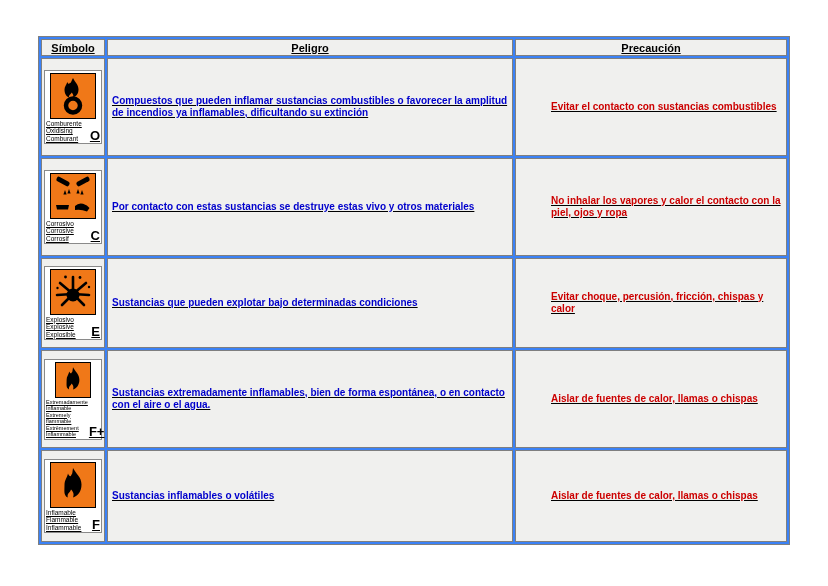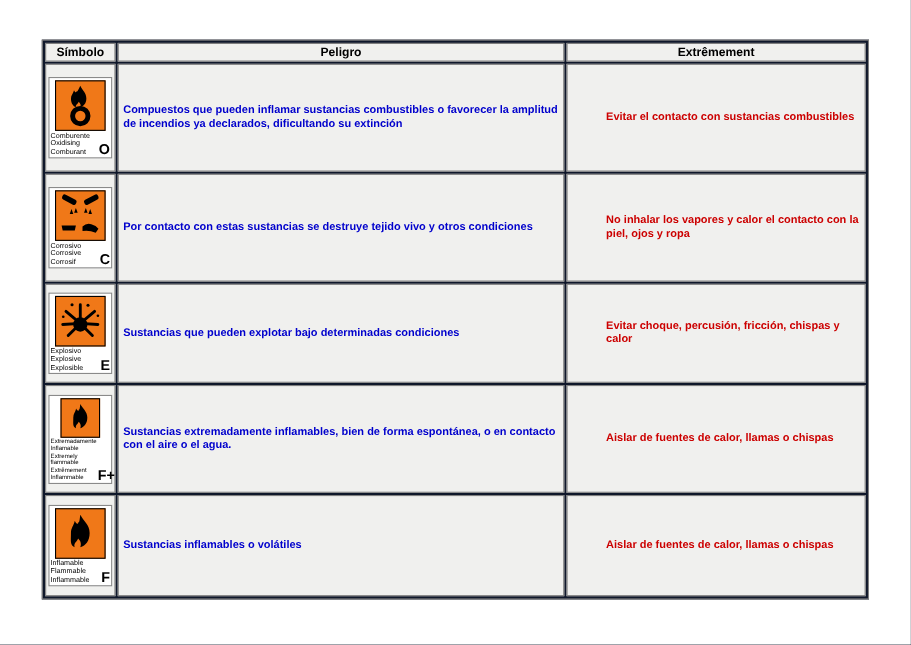--- a/index.html
+++ b/index.html
@@ -5,22 +5,22 @@
   html,body { margin:0; padding:0; }
   body {
     width:828px; height:586px; background:#ffffff; overflow:hidden;
     font-family:"Liberation Sans", "DejaVu Sans", sans-serif;
     position:relative;
   }
   .table-wrap { position:absolute; left:38px; top:36px; }
 
   table.hazard-table {
     border-collapse:separate; border-spacing:2px;
-    border:1px solid #7f7f7f; background:#0f172a;
-    width:740px; table-layout:fixed;
+    border:1px solid #7f7f7f; background:#3b82f6;
+    width:740px; table-layout:fixed;text-decoration:underline;
   }
   th, td { border:1px solid #7f7f7f; background:#f0f0ee; }
 
   th {
     font-size:11px; font-weight:bold; color:#000;
     text-align:center; padding:1px 2px; height:13px;
   }
   .col-symbol   { width:58px; }
   .col-peligro  { width:400px;margin-top:16px; }
   .col-precaucion { width:266px; }
@@ -60,21 +60,21 @@
 </style>
 </head>
 <body>
 
 <div class="table-wrap">
   <table class="hazard-table">
     <thead>
       <tr>
         <th class="col-symbol">Símbolo</th>
         <th class="col-peligro">Peligro</th>
-        <th class="col-precaucion">Extrêmement</th>
+        <th class="col-precaucion">Precaución</th>
       </tr>
     </thead>
     <tbody>
 
       <tr class="r1">
         <td class="sym-cell">
           <div class="symbol">
             <div class="pictogram">
               <svg width="40" height="40" viewBox="0 0 40 40">
                 <g fill="#000">
@@ -86,21 +86,21 @@
             <div class="caption">
               <div class="langs">
                 <div>Comburente</div>
                 <div>Oxidising</div>
                 <div>Comburant</div>
               </div>
               <div class="letter">O</div>
             </div>
           </div>
         </td>
-        <td class="text-cell peligro-cell">Compuestos que pueden inflamar sustancias combustibles o favorecer la amplitud de incendios ya declarados, dificultando su extinción</td>
+        <td class="text-cell peligro-cell">Compuestos que pueden inflamar sustancias combustibles o favorecer la amplitud de incendios ya inflamables, dificultando su extinción</td>
         <td class="text-cell precaucion-cell">Evitar el contacto con sustancias combustibles</td>
       </tr>
 
       <tr class="r2">
         <td class="sym-cell">
           <div class="symbol">
             <div class="pictogram">
               <svg width="40" height="40" viewBox="0 0 40 40">
                 <g fill="#000">
                   <rect x="3" y="3" width="14" height="5" rx="2" transform="rotate(28 10 5.5)"></rect>
@@ -117,21 +117,21 @@
             <div class="caption">
               <div class="langs">
                 <div>Corrosivo</div>
                 <div>Corrosive</div>
                 <div>Corrosif</div>
               </div>
               <div class="letter">C</div>
             </div>
           </div>
         </td>
-        <td class="text-cell peligro-cell">Por contacto con estas sustancias se destruye tejido vivo y otros condiciones</td>
+        <td class="text-cell peligro-cell">Por contacto con estas sustancias se destruye estas vivo y otros materiales</td>
         <td class="text-cell precaucion-cell">No inhalar los vapores y calor el contacto con la piel, ojos y ropa</td>
       </tr>
 
       <tr class="r3">
         <td class="sym-cell">
           <div class="symbol">
             <div class="pictogram">
               <svg width="40" height="40" viewBox="0 0 40 40">
                 <g stroke="#000" stroke-width="2.6" stroke-linecap="round">
                   <line x1="20" y1="22" x2="20" y2="5"></line>

